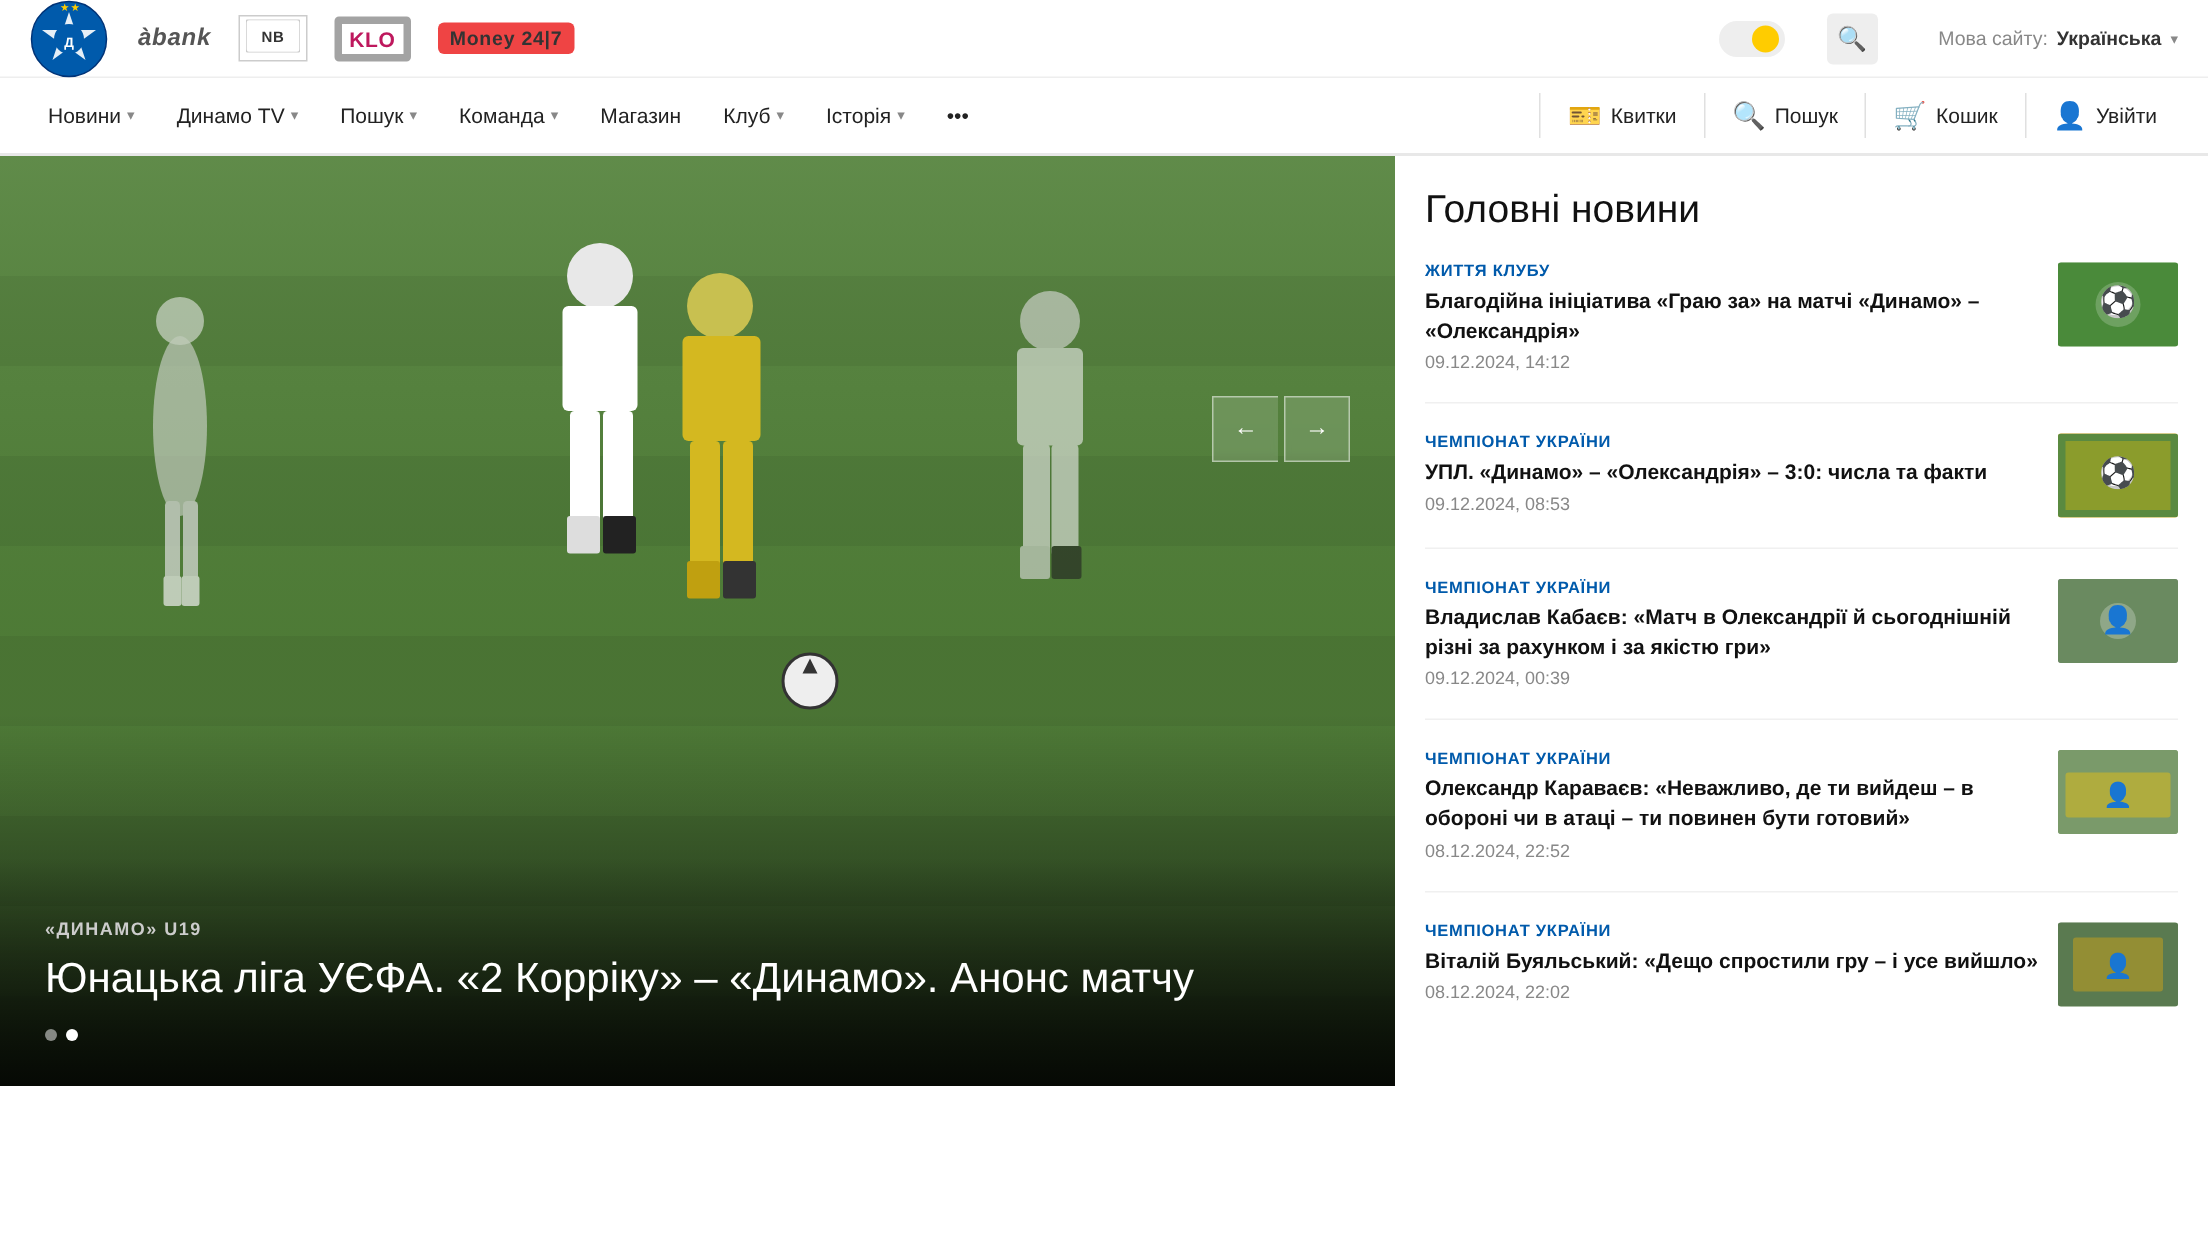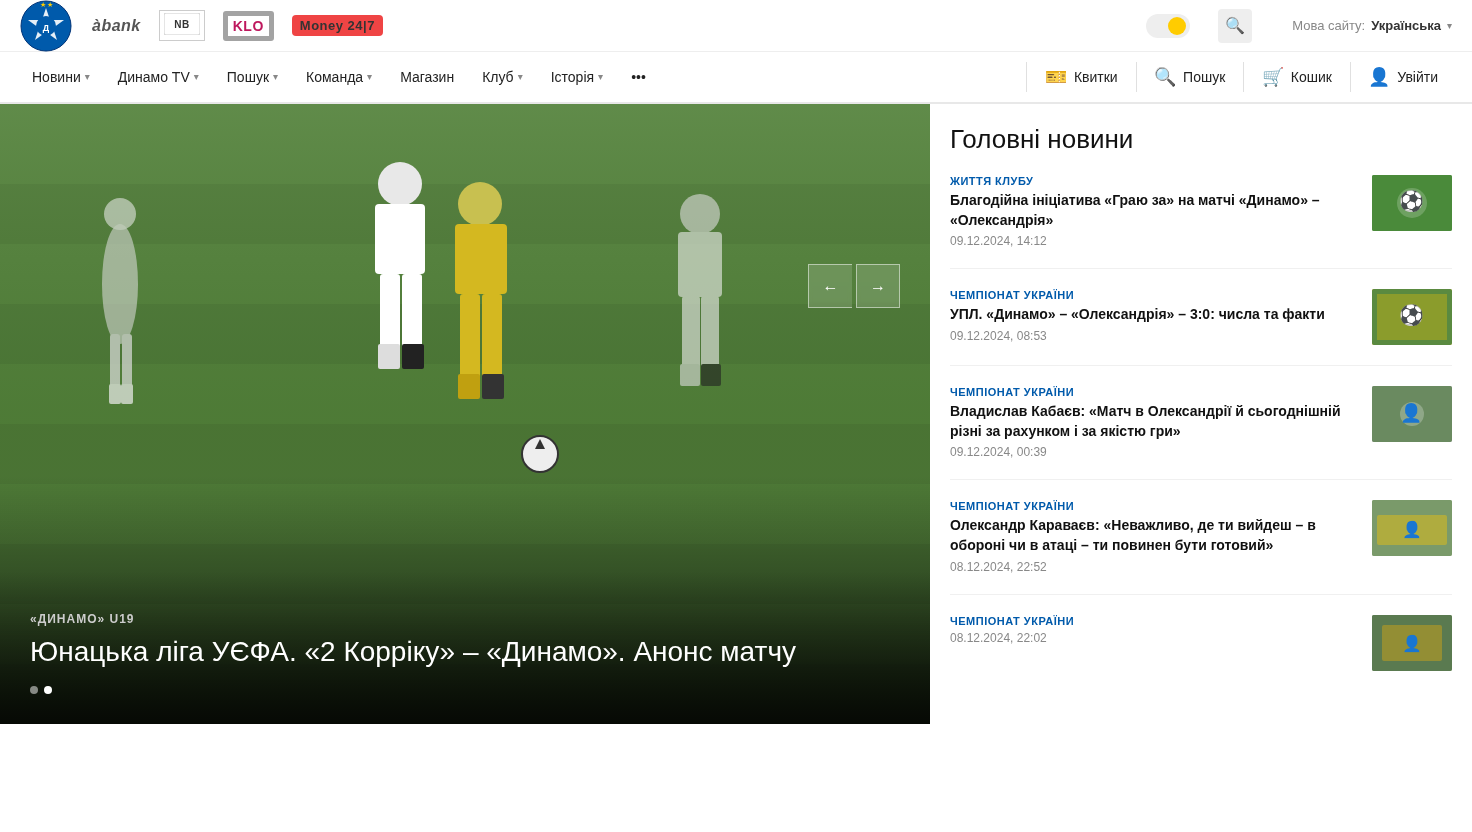--- a/index.html
+++ b/index.html
@@ -536,20 +536,21 @@
           <rect width="80" height="56" fill="#7a9a6a"></rect>
           <rect x="5" y="15" width="70" height="30" fill="rgba(255,200,0,0.4)" rx="2"></rect>
           <text x="40" y="35" text-anchor="middle" fill="white" font-size="16">👤</text>
         </svg>
       </div>
     </div>
 
     <div class="news-item">
       <div class="news-item-text">
         <div class="news-category">ЧЕМПІОНАТ УКРАЇНИ</div>
+        <div class="news-item-title">Віталій Буяльський: «Дещо спростили гру – і усе вийшло»</div>
         <div class="news-date">08.12.2024, 22:02</div>
       </div>
       <div class="news-thumb" style="background:linear-gradient(135deg,#5a7a50,#8aaa7a);">
         <svg width="80" height="56" viewBox="0 0 80 56">
           <rect width="80" height="56" fill="#5a7a50"></rect>
           <rect x="10" y="10" width="60" height="36" fill="rgba(255,180,0,0.35)" rx="2"></rect>
           <text x="40" y="34" text-anchor="middle" fill="white" font-size="16">👤</text>
         </svg>
       </div>
     </div>

